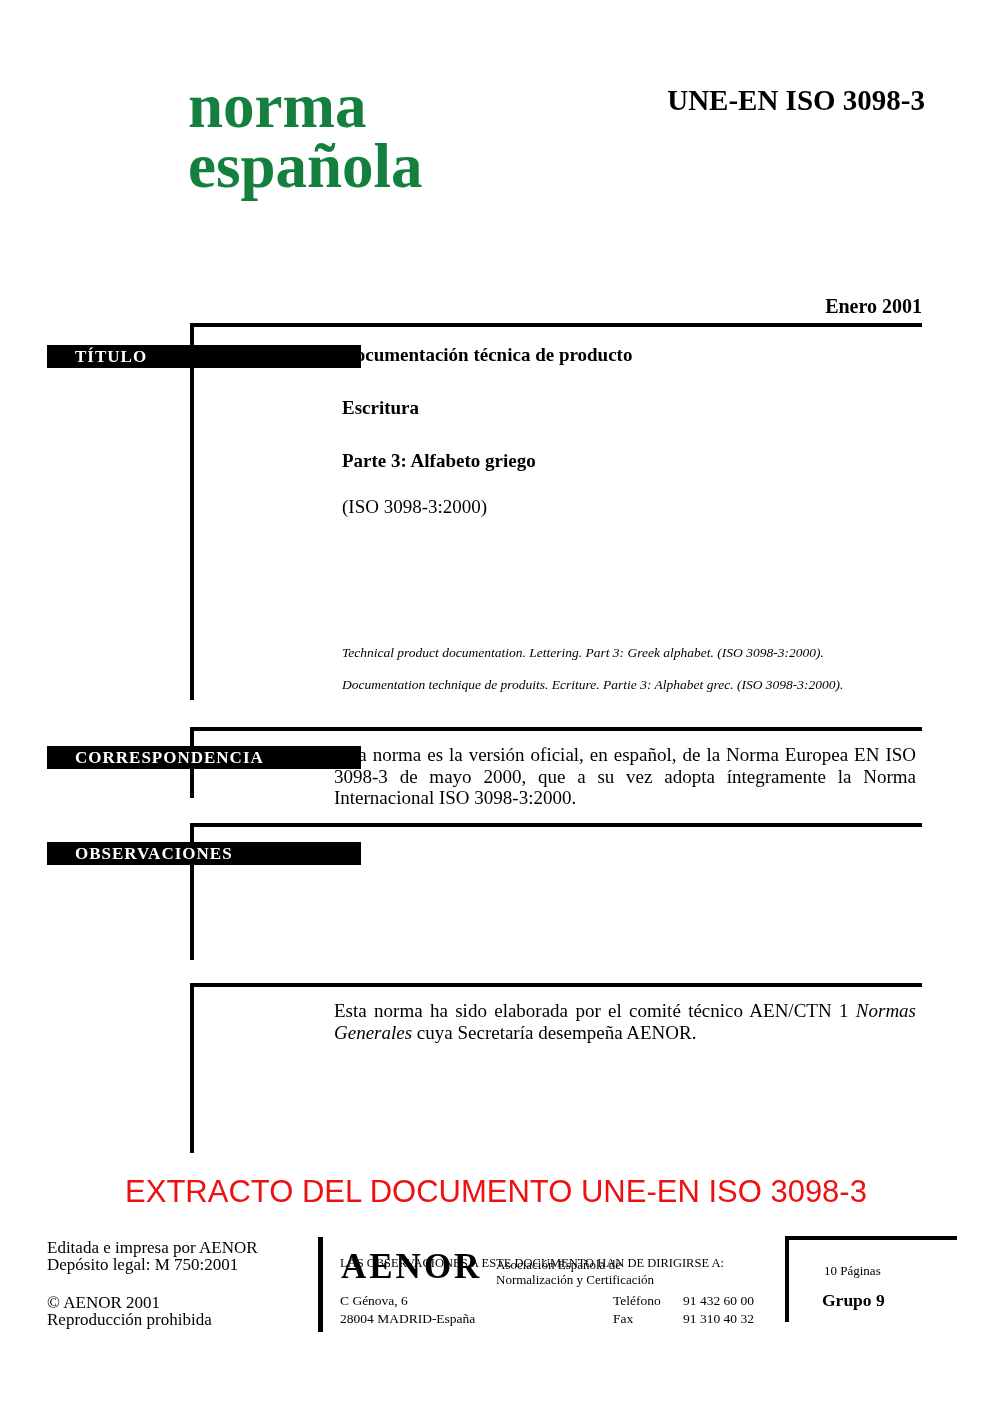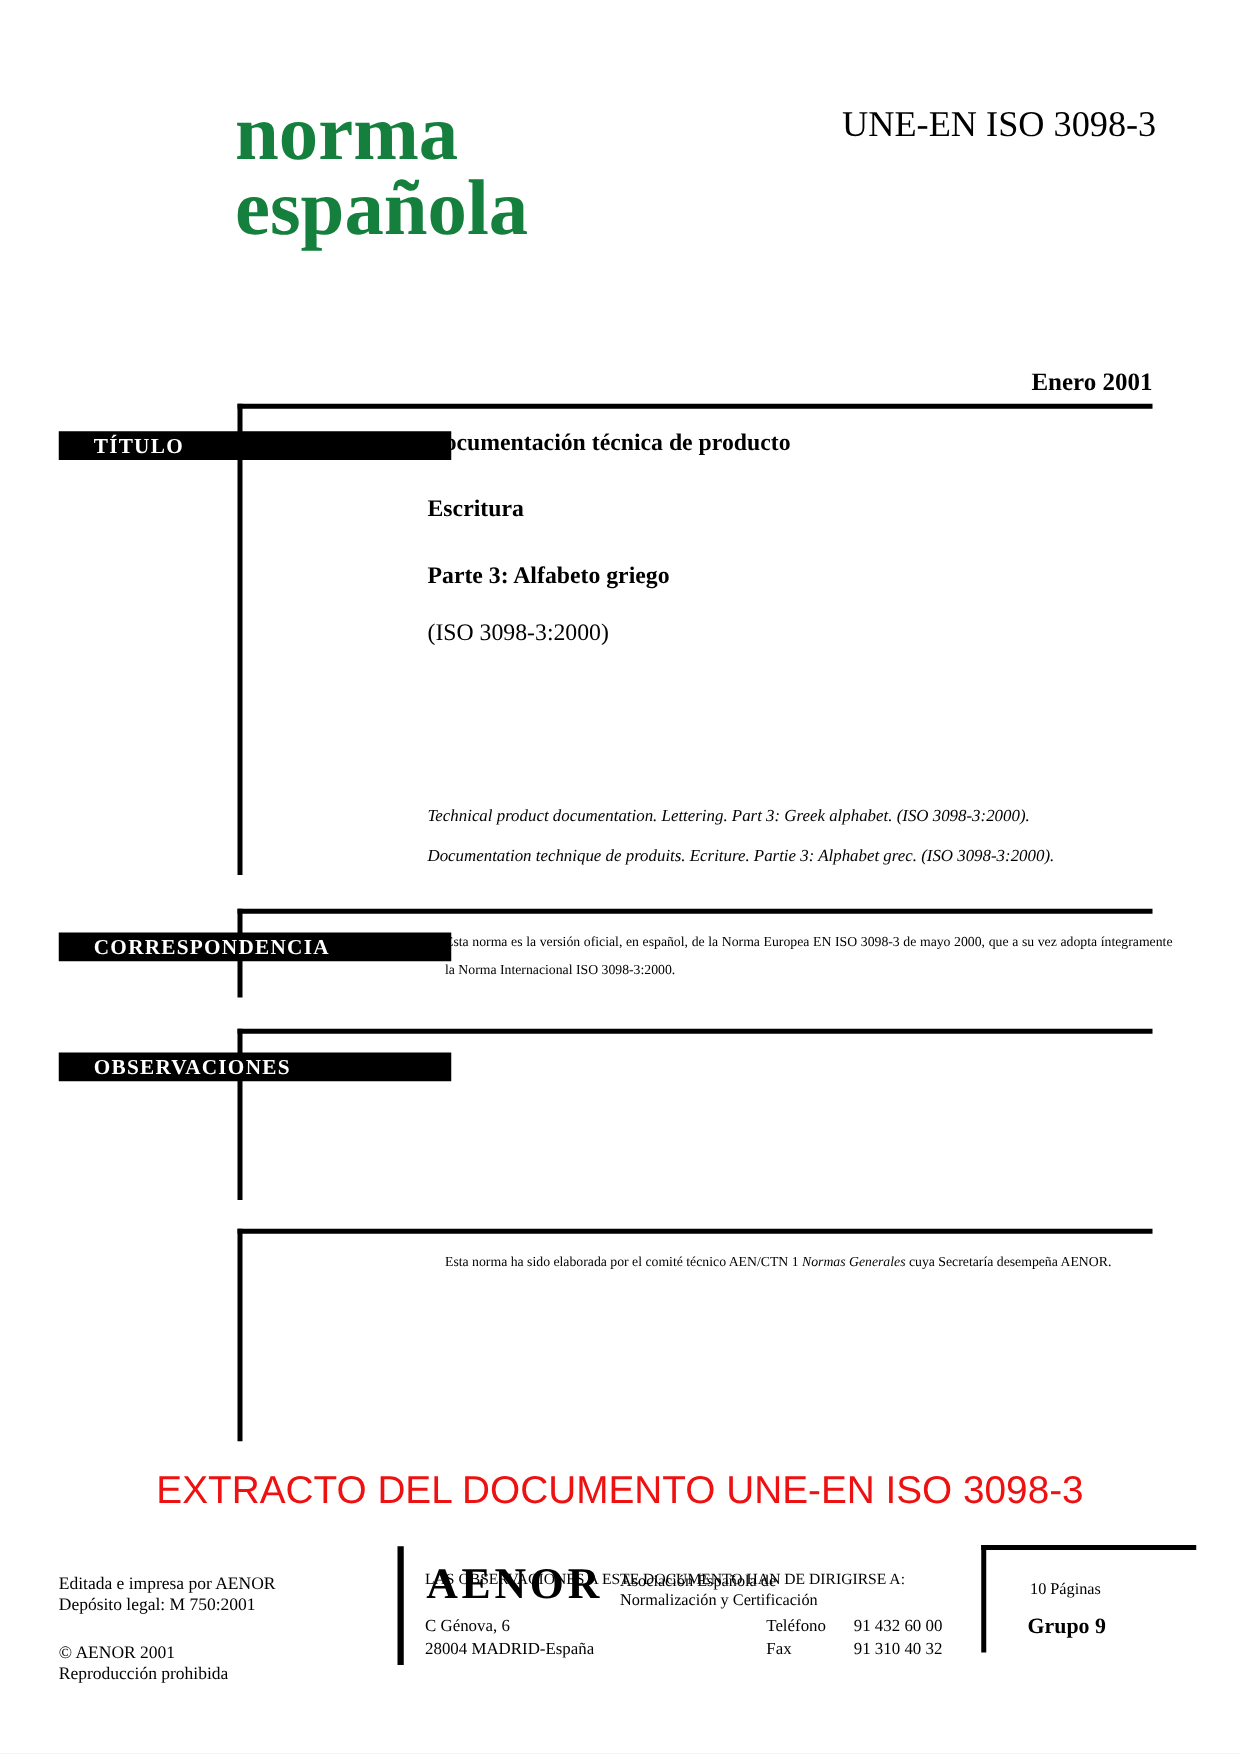--- a/index.html
+++ b/index.html
@@ -16,21 +16,21 @@
   }
 
   
   .logo {
     position: absolute; left: 188px; top: 76px;
     font-size: 63px; font-weight: bold; line-height: 60px;
     color: #15803d; letter-spacing: 0px;
   }
   .doc-code {
     position: absolute; right: 67px; top: 84px;
-    font-size: 29px; font-weight: normal; white-space: nowrap;
+    font-size: 29px; font-weight: bold; white-space: nowrap;
   }
   .date {
     position: absolute; right: 70px; top: 295px;
     font-size: 20px; font-weight: bold; white-space: nowrap;
   }
 
   
   .hline { position: absolute; left: 190px; width: 732px; height: 4px; background: #000; }
   .vline { position: absolute; left: 190px; width: 4px; background: #000; }
 
@@ -47,36 +47,36 @@
     font-size: 19px; font-weight: bold; white-space: nowrap;
   }
   .title-line.normal { font-weight: normal; }
 
   .translation {
     position: absolute; left: 342px;
     font-size: 13.5px; font-style: italic; white-space: nowrap;
   }
 
   .body-text {
-    position: absolute; left: 356px; width: 582px;
-    font-size: 11px; line-height: 21.5px;
+    position: absolute; left: 334px; width: 582px;
+    font-size: 19px; line-height: 21.5px;
     text-align: justify;
   }
   .body-text .it { font-style: italic; }
 
   
   .extract-banner {
     position: absolute; left: 0; top: 1174px; width: 100%;
     text-align: center;
     font-family: "Liberation Sans", "DejaVu Sans", sans-serif;
     font-size: 31px; color: #ee1111; white-space: nowrap;
   }
 
   
-  .footer-small { font-size: 14px; line-height: 17px; margin-top: 20px; }
+  .footer-small { font-size: 17px; line-height: 17px; }
   .f-left-1 { position: absolute; left: 47px; top: 1239px; }
   .f-left-2 { position: absolute; left: 47px; top: 1294px; }
   .f-bar-1 { position: absolute; left: 318px; top: 1237px; width: 5px; height: 95px; background: #000; }
   .f-notice { position: absolute; left: 340px; top: 1239px; font-size: 12.5px; white-space: nowrap; margin-top: 17px; }
   .f-aenor-logo {
     position: absolute; left: 341px; top: 1249px;
     font-size: 35px; font-weight: bold; letter-spacing: 3px; line-height: 36px;
   }
   .f-aenor-name { position: absolute; left: 496px; top: 1257px; font-size: 13px; line-height: 15px; }
   .f-address { position: absolute; left: 340px; top: 1292px; font-size: 13.5px; line-height: 18px; }

